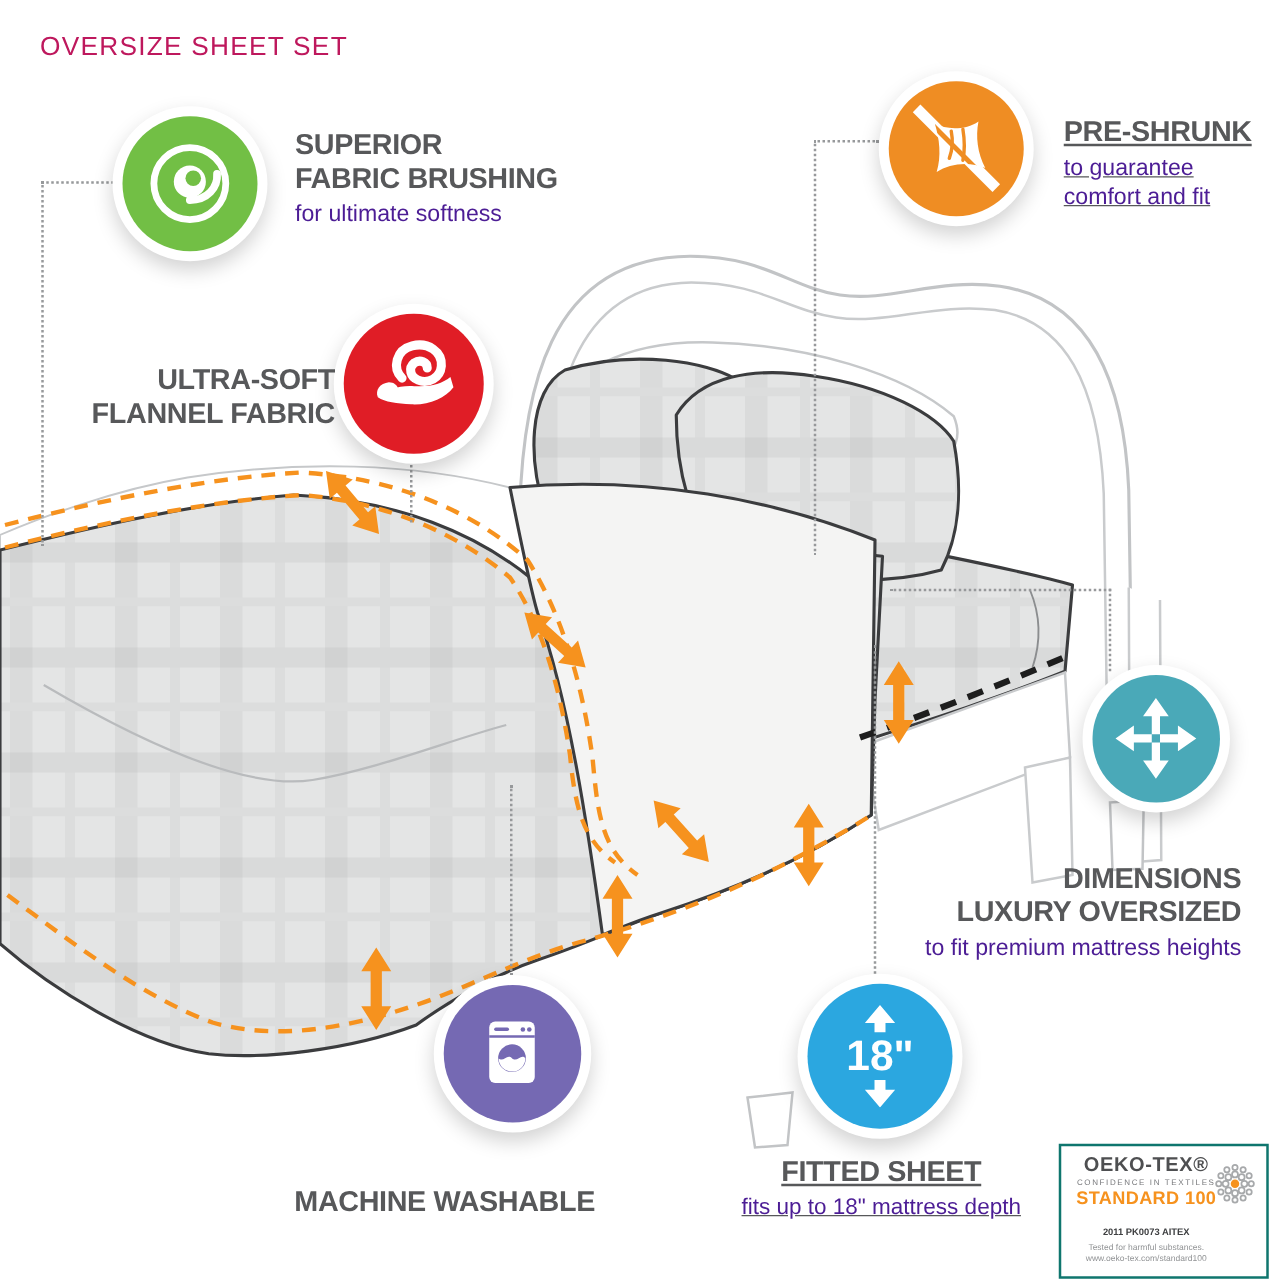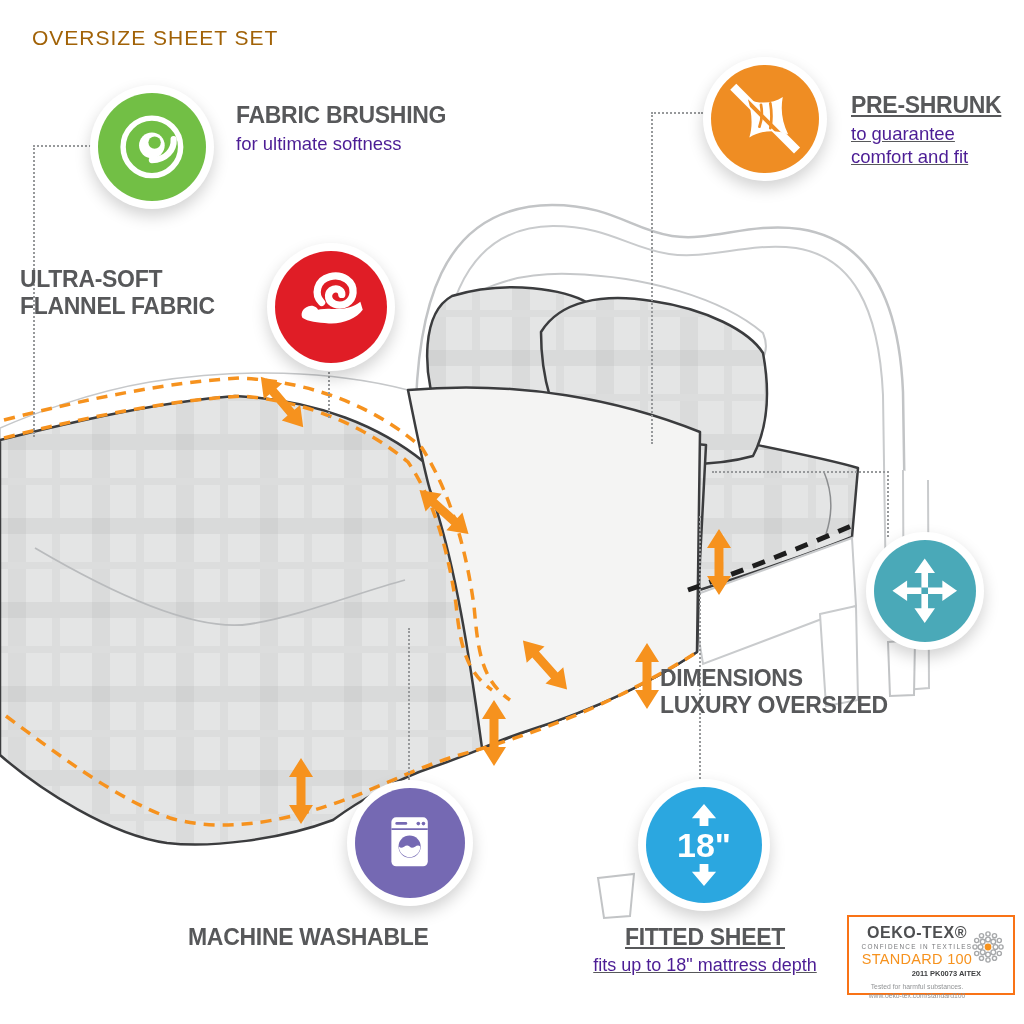--- a/index.html
+++ b/index.html
@@ -1,20 +1,20 @@
 <!DOCTYPE html>
 <html><head>
 <meta charset="utf-8">
 <style>
   html,body{margin:0;padding:0;background:#fff;}
   body{width:1024px;height:1024px;position:relative;overflow:hidden;
        font-family:"Liberation Sans",sans-serif;-webkit-font-smoothing:antialiased;}
   .abs{position:absolute;}
   
-  #page-title{left:32px;top:26px;font-size:21px;font-weight:500;color:#a16207;
+  #page-title{left:32px;top:26px;font-size:21px;font-weight:500;color:#be185d;
               letter-spacing:1px;z-index:6;}
   
   #bed-svg{left:0;top:0;z-index:1;}
   
   .conn{z-index:3;}
   .conn.v{border-left:2px dotted #97999b;width:0;}
   .conn.h{border-top:2px dotted #97999b;height:0;}
   
   .fcircle{border-radius:50%;background:#fff;z-index:5;
            box-shadow:0 7px 16px rgba(0,0,0,.18);}
@@ -26,32 +26,32 @@
   .teal   .fdisc{background:#4aa9b8;color:#4aa9b8;}
   .purple .fdisc{background:#7569b3;color:#7569b3;}
   .blue   .fdisc{background:#2ba7e0;color:#2ba7e0;}
   .icon-svg{width:72%;height:72%;}
   
   .ftext{z-index:6;color:#57585a;}
   .ftitle{font-size:23px;font-weight:700;line-height:27px;letter-spacing:-.3px;
           color:#57585a;white-space:nowrap;}
   .fsub{font-size:18.5px;font-weight:400;line-height:23px;color:#4c1d95;
         margin-top:3px;white-space:nowrap;}
-  .alignR{}
+  .alignR{text-align:right;margin-top:24px;}
   .alignC{text-align:center;}
   
   .depth-num{color:#fff;font-size:34px;font-weight:700;line-height:34px;margin:2px 0;}
   
-  #cert{left:847px;top:915px;width:168px;height:80px;background:#fff;
-        border:2px solid #f97316;box-sizing:border-box;z-index:6;}
+  #cert{left:847px;top:915px;width:168px;height:108px;background:#fff;
+        border:2px solid #0f766e;box-sizing:border-box;z-index:6;}
   #cert .inner{position:absolute;left:4px;top:7px;width:128px;text-align:center;}
   .cert-brand{font-size:16px;font-weight:700;color:#4e4f51;letter-spacing:.5px;}
   .cert-tag{font-size:6.4px;letter-spacing:1.3px;color:#77787b;margin-top:1px;}
-  .cert-std{font-size:14.5px;font-weight:400;color:#f6921e;margin-top:1px;letter-spacing:.3px;}
-  .cert-num{font-size:7.5px;font-weight:700;color:#3f4042;margin-top:2px;text-align:right;}
+  .cert-std{font-size:14.5px;font-weight:700;color:#f6921e;margin-top:1px;letter-spacing:.3px;}
+  .cert-num{font-size:7.5px;font-weight:700;color:#3f4042;margin-top:14px;}
   .cert-note{font-size:6.8px;color:#919395;margin-top:5px;line-height:8.5px;}
   .cert-url{font-size:6.8px;color:#919395;line-height:8.5px;}
   #cert-flower{position:absolute;right:5px;top:12px;}
 </style>
 </head>
 <body>
 
 <svg id="bed-svg" class="abs" width="1024" height="1024" viewBox="0 0 1024 1024">
   <defs>
     <pattern id="plaid" width="84" height="84" patternUnits="userSpaceOnUse">
@@ -131,20 +131,21 @@
   <div class="fdisc">
     <svg class="icon-svg" viewBox="0 0 100 100">
       <circle cx="50" cy="50" r="37" fill="none" stroke="#fff" stroke-width="7"></circle>
       <path d="M 50,67 C 68,67 79,54 78,40" stroke="#fff" stroke-width="8" fill="none" stroke-linecap="round"></path>
       <circle cx="50" cy="48" r="16.5" fill="#fff"></circle>
       <circle cx="53.5" cy="44.5" r="8" fill="currentColor"></circle>
     </svg>
   </div>
 </div>
 <div class="abs ftext" style="left:236px;top:102px;">
+  <div class="ftitle">SUPERIOR</div>
   <div class="ftitle">FABRIC BRUSHING</div>
   <div class="fsub">for ultimate softness</div>
 </div>
 
 <div class="abs ftext alignR" style="left:20px;top:266px;width:248px;">
   <div class="ftitle">ULTRA-SOFT</div>
   <div class="ftitle">FLANNEL FABRIC</div>
 </div>
 <div class="abs fcircle red" style="left:267px;top:243px;width:128px;height:128px;">
   <div class="fdisc">
@@ -184,20 +185,21 @@
       <path d="M50,6 L64,26 L54.5,26 L54.5,45.5 L45.5,45.5 L45.5,26 L36,26 Z"></path>
       <path d="M50,6 L64,26 L54.5,26 L54.5,45.5 L45.5,45.5 L45.5,26 L36,26 Z" transform="rotate(90 50 50)"></path>
       <path d="M50,6 L64,26 L54.5,26 L54.5,45.5 L45.5,45.5 L45.5,26 L36,26 Z" transform="rotate(180 50 50)"></path>
       <path d="M50,6 L64,26 L54.5,26 L54.5,45.5 L45.5,45.5 L45.5,26 L36,26 Z" transform="rotate(270 50 50)"></path>
     </svg>
   </div>
 </div>
 <div class="abs ftext alignR" style="left:660px;top:665px;width:333px;">
   <div class="ftitle">DIMENSIONS</div>
   <div class="ftitle">LUXURY OVERSIZED</div>
+  <div class="fsub">to fit premium mattress heights</div>
 </div>
 
 <div class="abs fcircle purple" style="left:347px;top:780px;width:126px;height:126px;">
   <div class="fdisc">
     <svg class="icon-svg" viewBox="0 0 100 100">
       <rect x="27" y="18" width="46" height="62" rx="6" fill="#fff"></rect>
       <line x1="27" y1="33" x2="73" y2="33" stroke="currentColor" stroke-width="2.5"></line>
       <rect x="32" y="24" width="15" height="3.5" rx="1.7" fill="currentColor"></rect>
       <circle cx="61" cy="26" r="2.3" fill="currentColor"></circle>
       <circle cx="67.5" cy="26" r="2.3" fill="currentColor"></circle>

